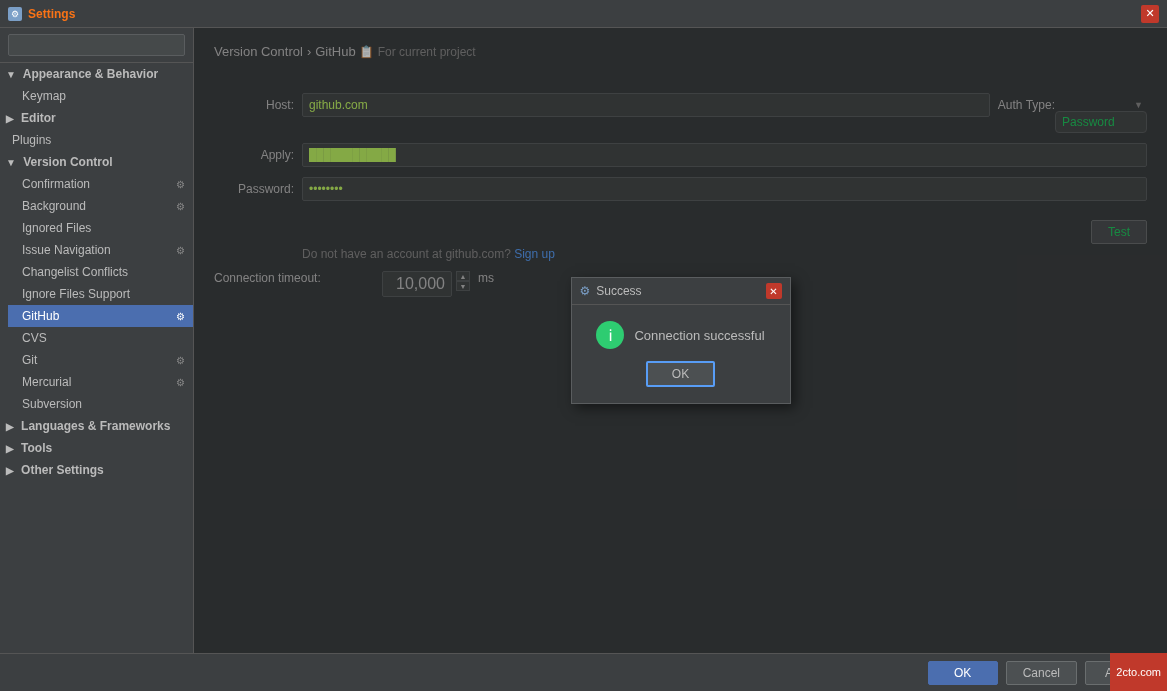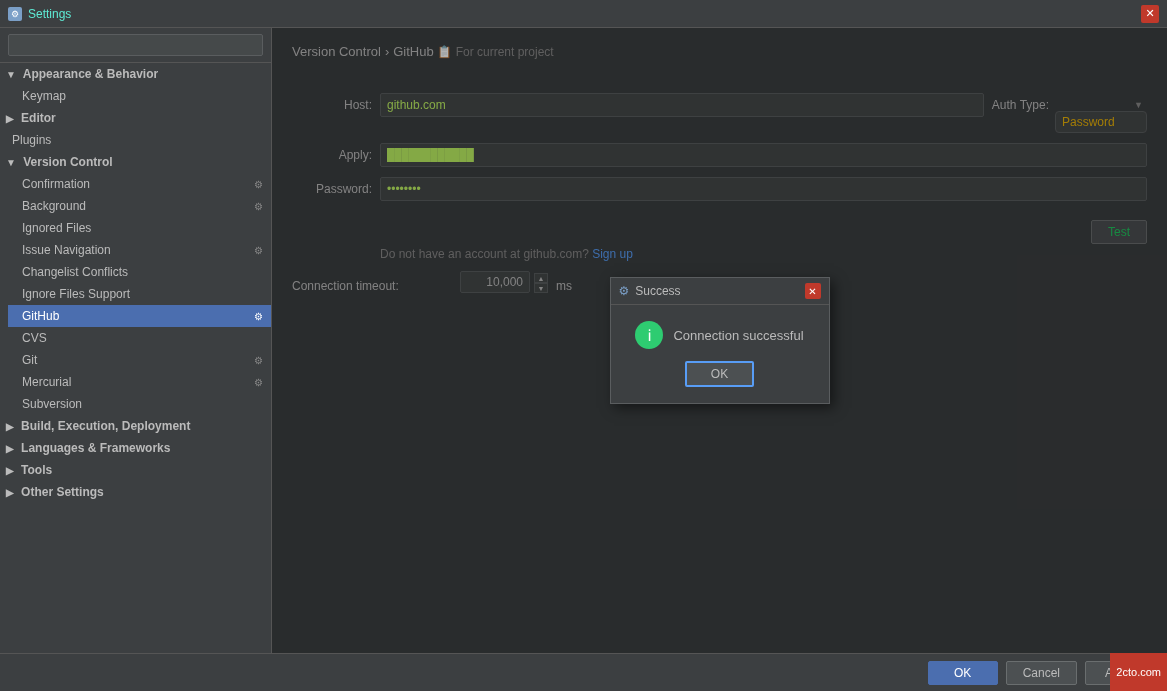--- a/index.html
+++ b/index.html
@@ -33,21 +33,22 @@
       width: 14px;
       height: 14px;
       background: #7b9fc7;
       border-radius: 2px;
       display: flex; align-items: center; justify-content: center;
       font-size: 9px;
       color: white;
     }
     .title-bar-text {
       font-size: 12px;
-      color: #5eead4;
+      color: #f97316;
+      font-weight: bold;
     }
     .title-bar-close {
       background: #c0392b;
       border: none;
       color: white;
       width: 18px;
       height: 18px;
       border-radius: 2px;
       cursor: pointer;
       font-size: 11px;
@@ -55,21 +56,21 @@
     }
 
     
     .main-container {
       display: flex;
       height: calc(691px - 28px - 38px);
     }
 
     
     .sidebar {
-      width: 272px;
+      width: 194px;
       background: #3c3f41;
       border-right: 1px solid #555;
       overflow-y: auto;
       flex-shrink: 0;
     }
 
     .search-box {
       padding: 6px 8px;
       border-bottom: 1px solid #555;
     }
@@ -157,28 +158,28 @@
       border: 1px solid #5a5d5f;
       color: #bef264;
       padding: 4px 6px;
       font-size: 12px;
       border-radius: 2px;
       outline: none;
     }
     .auth-type-group {
       display: flex;
       align-items: center;
-      gap: 6px;
+      gap: 0;
       margin-left: auto;
     }
     .auth-label { color: #bbbbbb; font-size: 12px; }
     .auth-select {
       background: #45494a;
       border: 1px solid #5a5d5f;
-      color: #eab308;
+      color: #22c55e;
       padding: 3px 20px 3px 6px;
       font-size: 12px;
       border-radius: 4px;
       appearance: none;
       cursor: pointer;
       margin-top: 34px;
     }
     .select-wrapper {
       position: relative;
       display: inline-block;
@@ -213,35 +214,35 @@
       padding: 4px 16px;
       font-size: 12px;
       border-radius: 2px;
       cursor: pointer;
       float: right;
       margin-bottom: 8px;
     }
 
     .timeout-row {
       display: flex;
-      align-items: flex-end;
+      align-items: flex-start;
       gap: 8px;
       margin-top: 8px;
     }
     .timeout-label {
       width: 160px;
       color: #bbbbbb;
       font-size: 12px;
     }
     .timeout-input {
       background: #45494a;
       border: 1px solid #5a5d5f;
       color: #bbbbbb;
       padding: 3px 6px;
-      font-size: 12px;
+      font-size: 16px;
       border-radius: 2px;
       width: 70px;
       text-align: right;
       outline: none;
     }
     .spinner {
       display: flex;
       flex-direction: column;
       margin-left: -4px;
     }
@@ -470,26 +471,20 @@
       </div>
       <div class="sidebar-item">
         <span>Mercurial</span>
         <span class="sidebar-icon-small">⚙</span>
       </div>
       <div class="sidebar-item">
         <span>Subversion</span>
       </div>
     </div>
 
-    <div class="sidebar-item group-header">
-      <span>
-        <span class="arrow">▶</span>
-        <span>Build, Execution, Deployment</span>
-      </span>
-    </div>
 
     <div class="sidebar-item group-header">
       <span>
         <span class="arrow">▶</span>
         <span>Languages &amp; Frameworks</span>
       </span>
     </div>
 
     <div class="sidebar-item group-header">
       <span>

